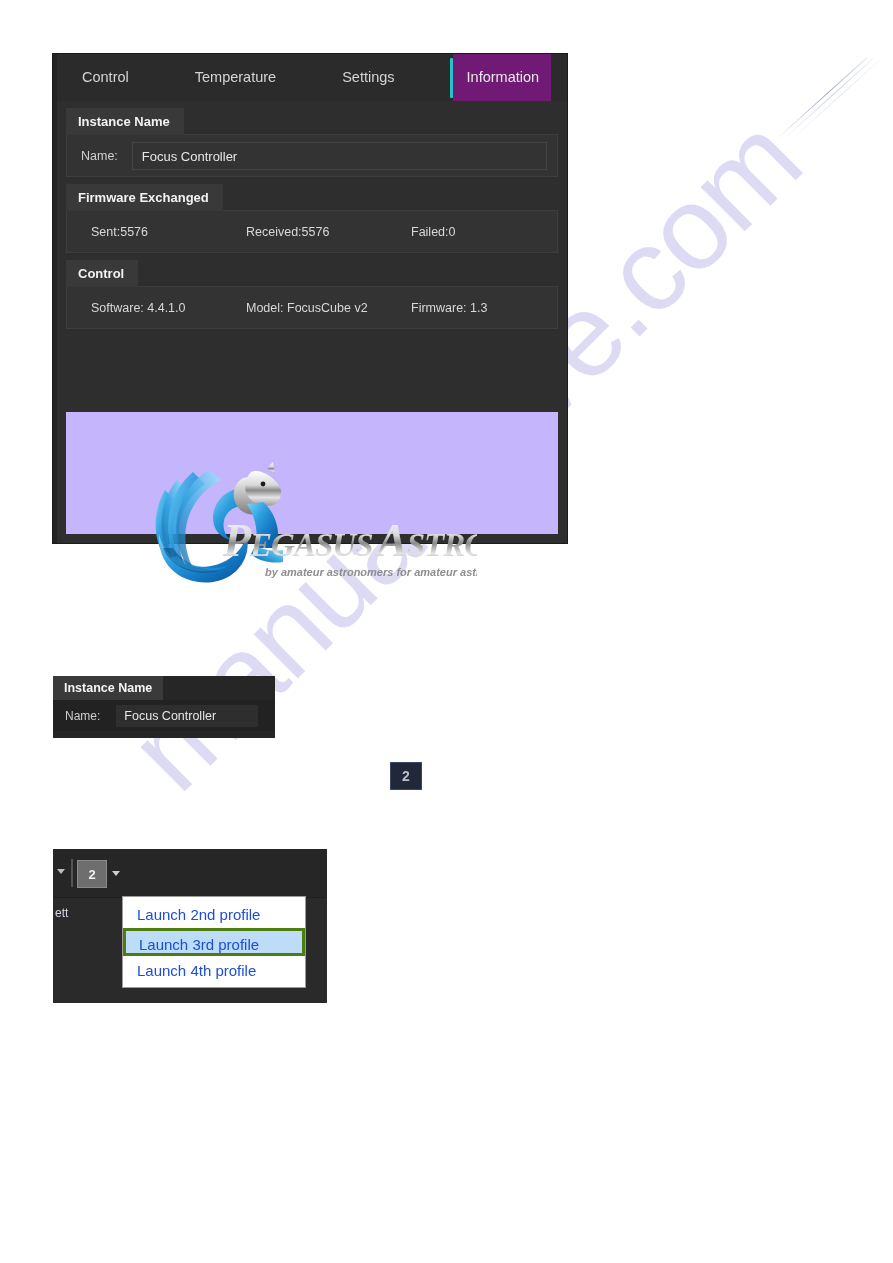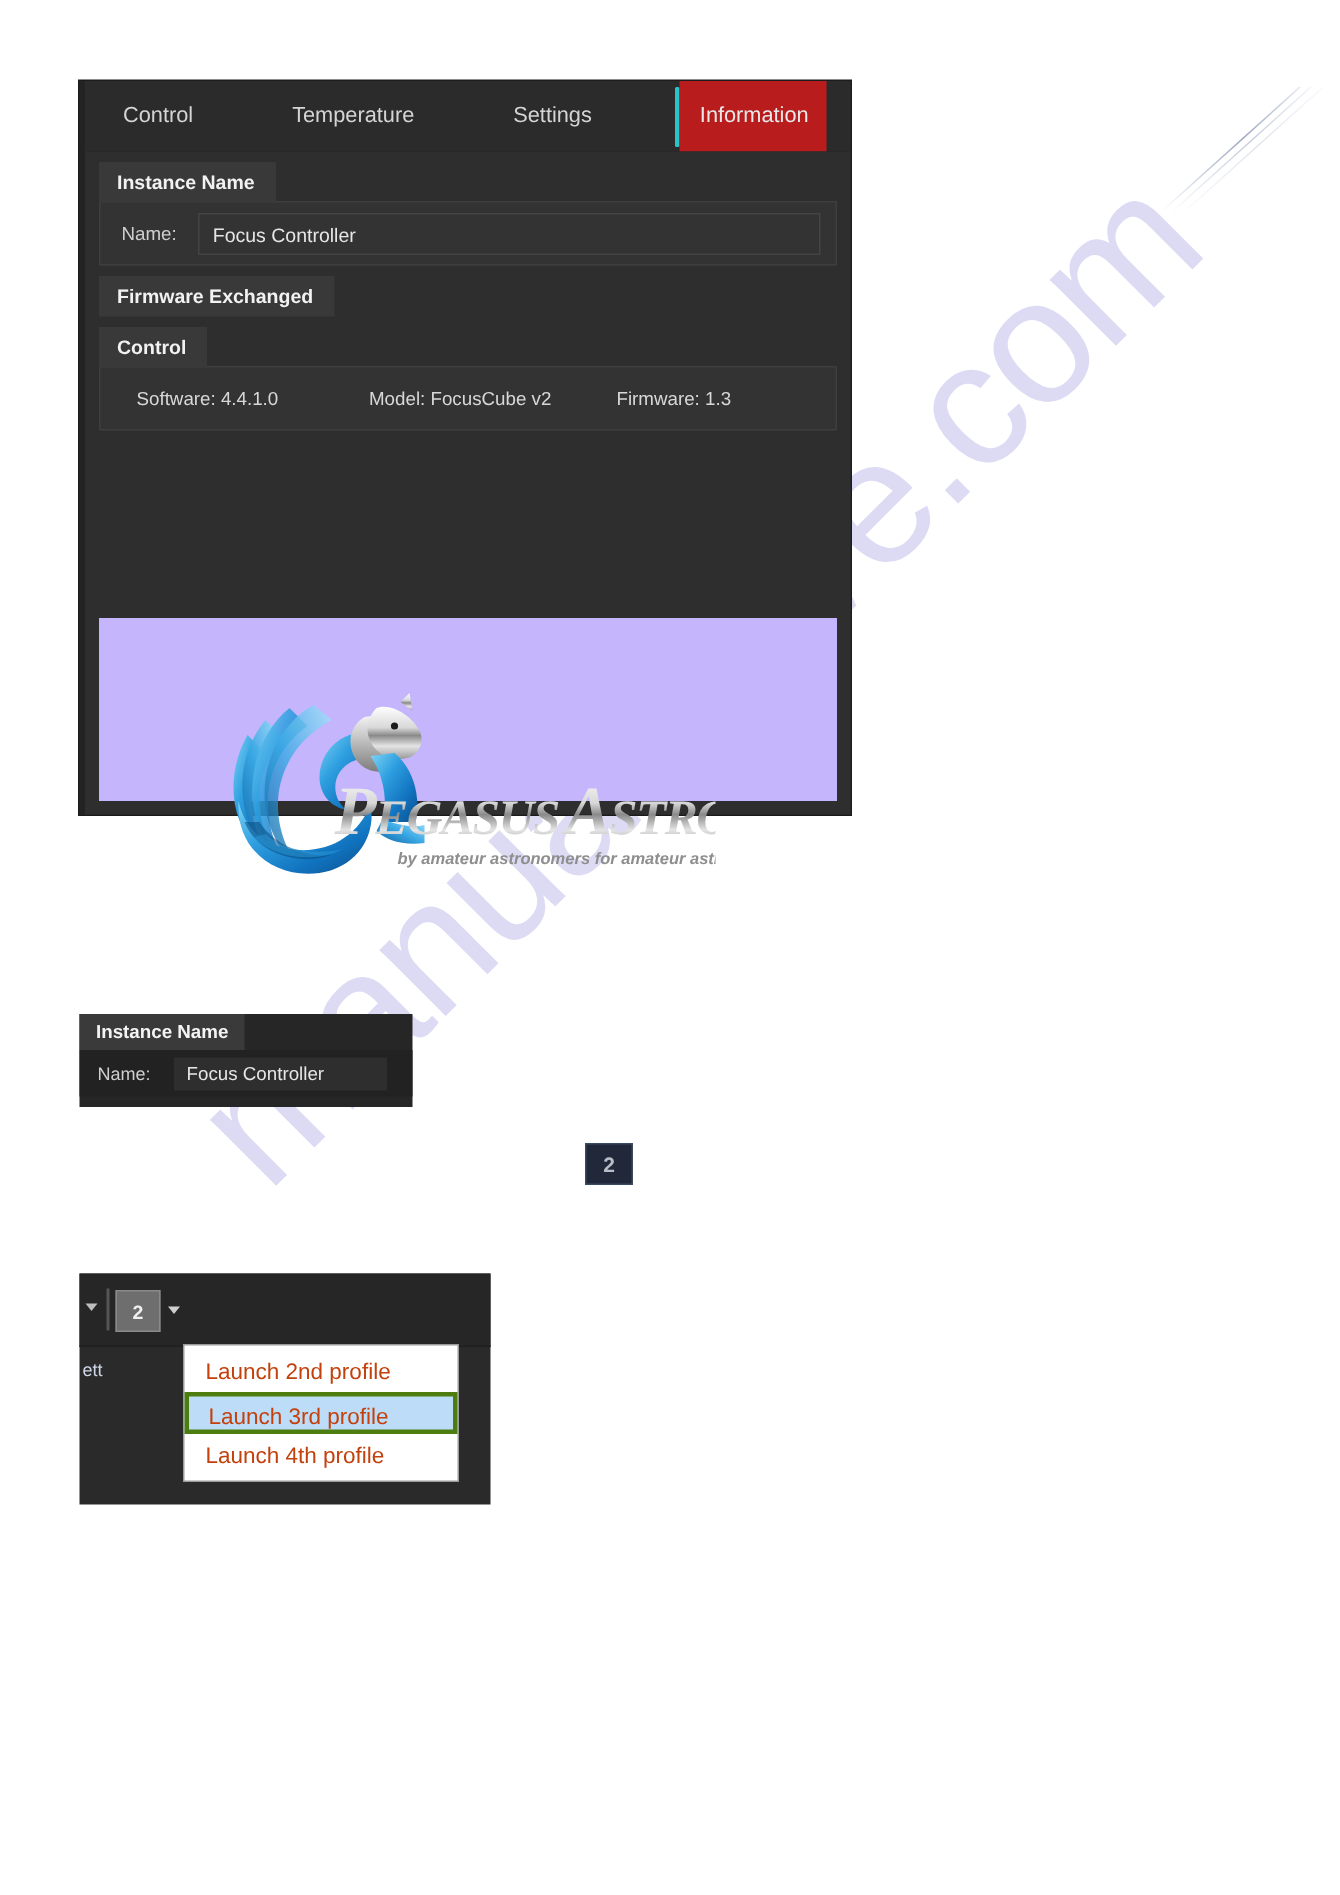--- a/index.html
+++ b/index.html
@@ -76,21 +76,21 @@
   }
   .tab.active-group{
     display:flex;align-items:center;height:47px;padding:0;
   }
   .tab-sep{
     width:3px;height:40px;background:#27c4c8;
     margin:0 0 0 2px;border-radius:1px;flex:none;
   }
   .tab-active-lbl{
     color:#e8e8e8;font-size:14.5px;padding:0 12px 0 14px;
-    height:47px;line-height:47px;background:#b91c1c;
+    height:47px;line-height:47px;background:#701a75;
   }
 
   .content{
     position:absolute;left:4px;top:47px;right:0;bottom:0;
     background:#2e2e2e;
     padding:7px 9px 9px 9px;
     box-sizing:border-box;
   }
 
   
@@ -233,21 +233,21 @@
   }
   .dd-menu{
     position:absolute;left:69px;top:47px;
     width:182px;
     background:#ffffff;
     border:1px solid #9b9b9b;
     padding:3px 0;
   }
   .dd-item{
     height:28px;line-height:28px;
-    color:#c2410c;font-size:15px;
+    color:#1d4ed8;font-size:15px;
     padding-left:13px;
     white-space:nowrap;
     border:1px solid transparent;
     box-sizing:border-box;
   }
   .dd-item.sel{
     background:#bcdcf7;
     border:3px solid #4d7c0f;
   }
 </style>
@@ -276,20 +276,27 @@
       <div class="group-body tall">
         <div class="row">
           <span class="lbl">Name:</span>
           <span class="name-input">Focus Controller</span>
         </div>
       </div>
     </div>
 
     <div class="group">
       <div class="group-cap">Firmware Exchanged</div>
+      <div class="group-body tall">
+        <div class="stats">
+          <span class="stat s1">Sent:5576</span>
+          <span class="stat s2">Received:5576</span>
+          <span class="stat">Failed:0</span>
+        </div>
+      </div>
     </div>
 
     <div class="group">
       <div class="group-cap">Control</div>
       <div class="group-body tall">
         <div class="stats">
           <span class="stat s1">Software: 4.4.1.0</span>
           <span class="stat s2">Model: FocusCube v2</span>
           <span class="stat">Firmware: 1.3</span>
         </div>

